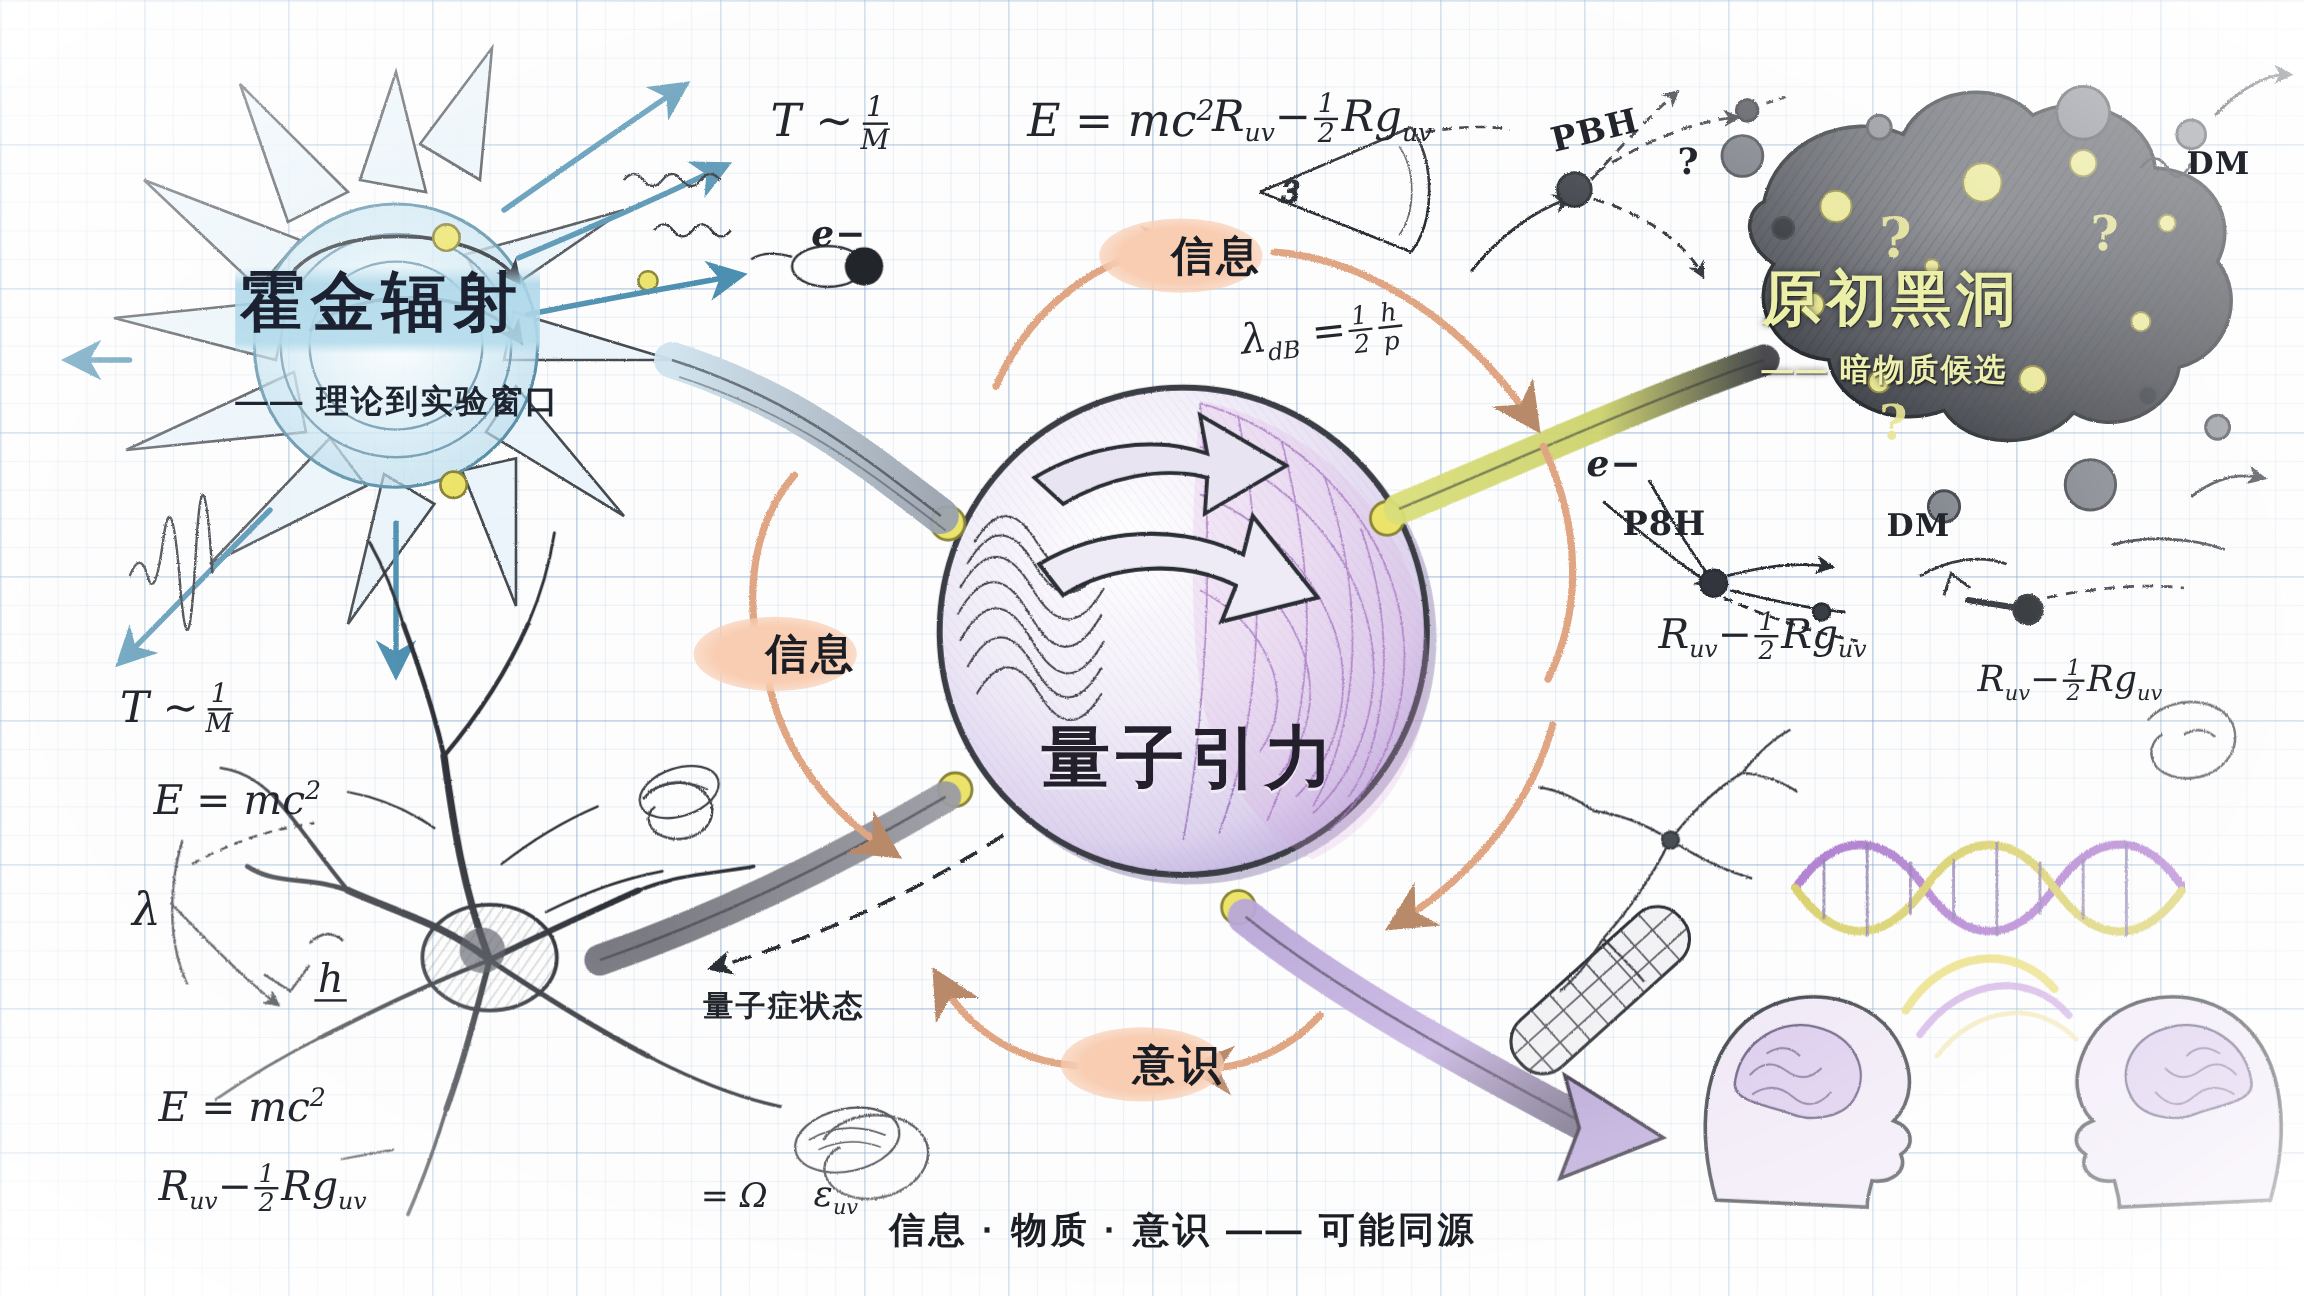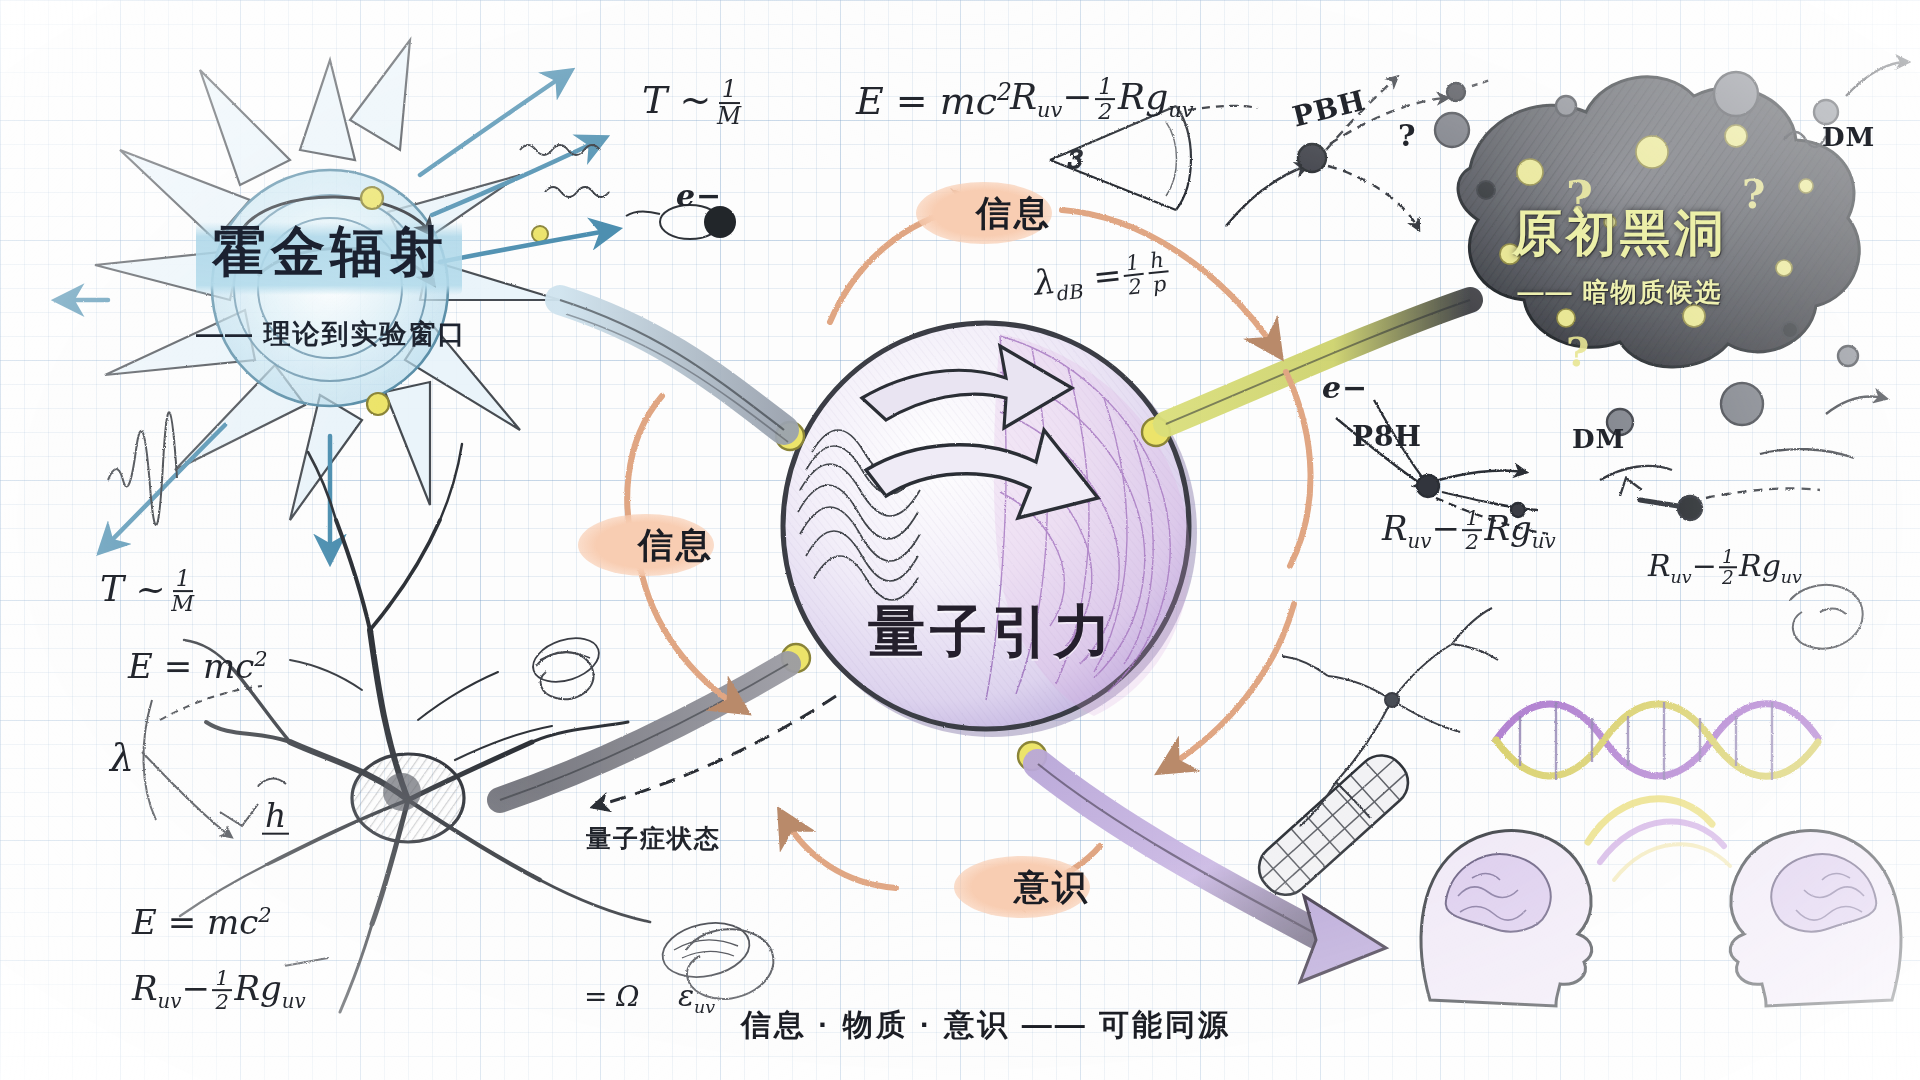--- a/index.html
+++ b/index.html
@@ -31,29 +31,29 @@
   svg.layer{ position:absolute; left:0; top:0; width:1920px; height:1080px; overflow:visible; }
 
   
   .cn { font-family:"Liberation Sans","DejaVu Sans",sans-serif; }
 
   .label-box{ position:absolute; }
 
   
   #hawking-label{ left:196px; top:214px; }
   #hawking-label .hl{
-    display:inline-block; padding:2px 14px 6px 16px;
+    display:inline-block; padding:2px 14px 6px 4px;
     background:linear-gradient(to bottom, rgba(186,223,238,0) 10%, rgba(172,214,232,.85) 28%, rgba(180,219,235,.9) 88%, rgba(255,255,255,0) 100%);
     border-radius:5px;
   }
   #hawking-label .t{ font-size:54px; font-weight:700; letter-spacing:5px; color:#1b2130; }
   #hawking-label .s{ margin-top:21px; font-size:27px; font-weight:700; letter-spacing:2px; color:#1e2430; }
 
   
-  #pbh-label{ left:1468px; top:200px; text-align:center;margin-left:44px; }
+  #pbh-label{ left:1468px; top:216px; text-align:left; }
   #pbh-label .t{
     font-size:50px; font-weight:700; letter-spacing:4px;
     color:#ecefa8; text-shadow:0 0 6px rgba(0,0,0,.55), 1px 1px 0 rgba(0,0,0,.35);
   }
   #pbh-label .s{
     margin-top:8px; font-size:26px; font-weight:700; letter-spacing:2px;
     color:#eef0b0; text-shadow:0 0 5px rgba(0,0,0,.6), 1px 1px 0 rgba(0,0,0,.35);
   }
 
   
@@ -561,21 +561,21 @@
     <div class="bg"></div>
     <span class="txt cn">信息</span>
   </div>
 
   <div class="pill" style="left:578px; top:514px; width:136px; height:62px;">
     <div class="bg"></div>
     <span class="txt cn">信息</span>
   </div>
 
 
-  <div class="pill" style="left:954px; top:856px; width:136px; height:62px;">
+  <div class="pill" style="left:884px; top:856px; width:136px; height:62px;">
     <div class="bg"></div>
     <span class="txt cn">意识</span>
   </div>
 
   <div class="sketch-note" style="left:586px; top:822px;">量子症状态</div>
 
   <div class="tag" style="left:1292px; top:92px; font-size:28px; transform:rotate(-14deg);">PBH</div>
   <div class="tag" style="left:1352px; top:420px; font-size:28px;">P8H</div>
   <div class="tag" style="left:1822px; top:122px; font-size:26px;">DM</div>
   <div class="tag" style="left:1572px; top:424px; font-size:26px;">DM</div>

